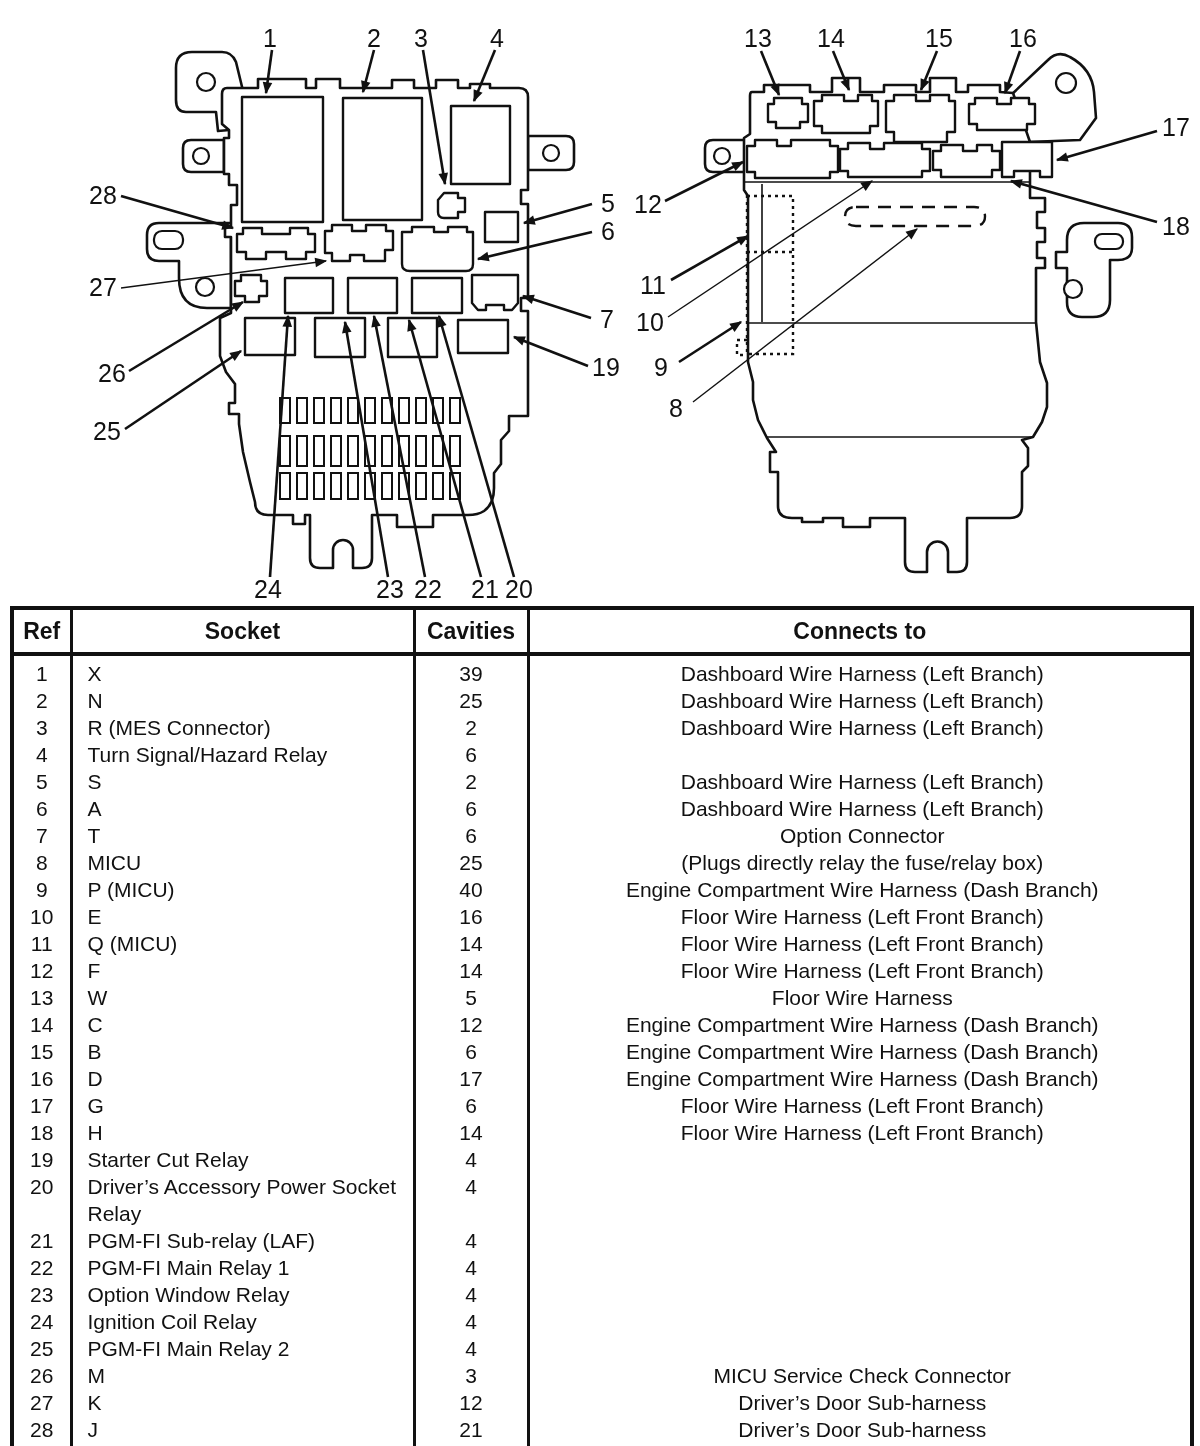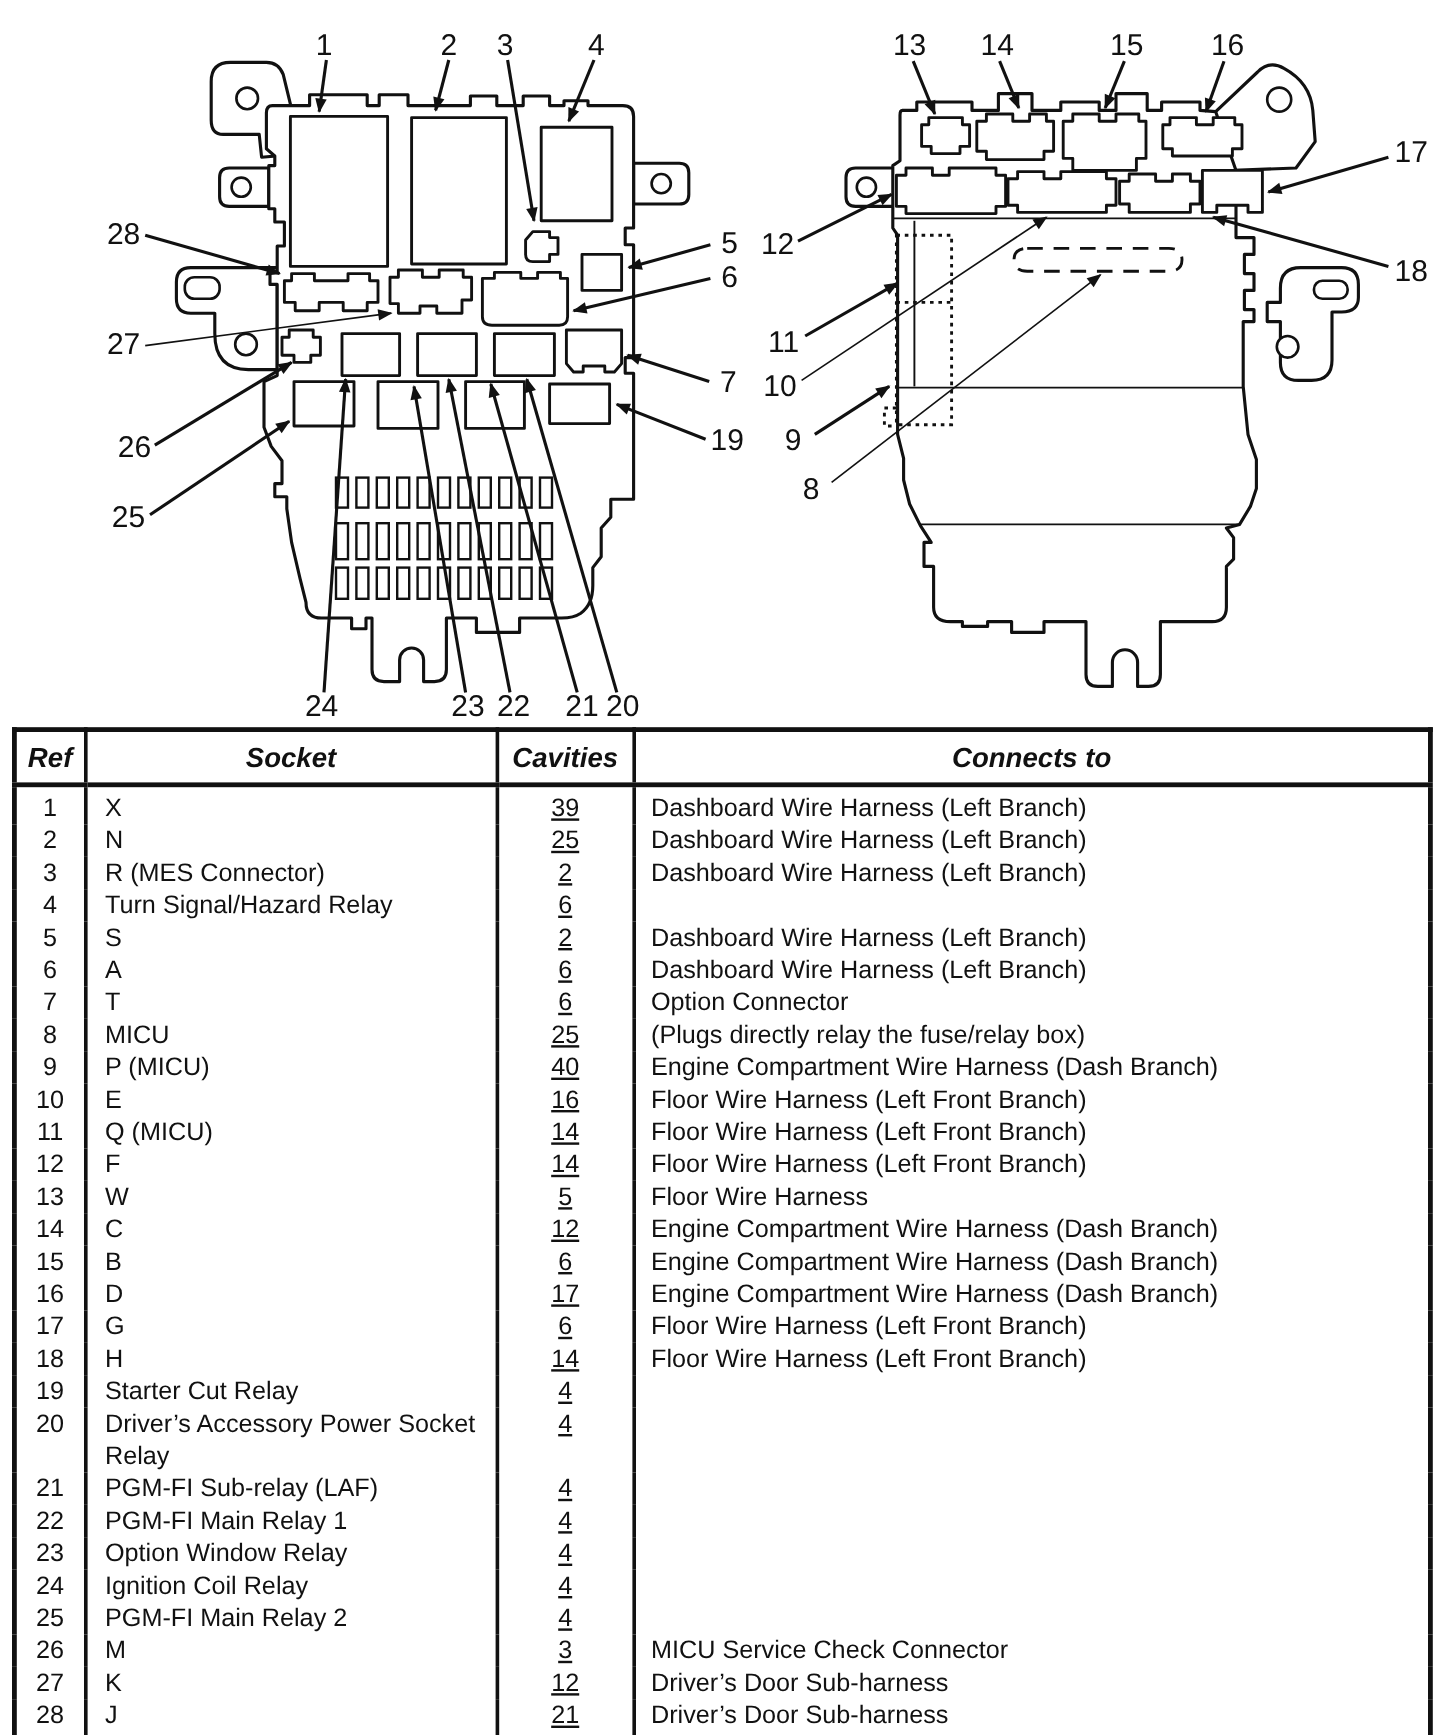--- a/index.html
+++ b/index.html
@@ -19,34 +19,34 @@
   .dashed{fill:none;stroke:#111;stroke-width:2.4;stroke-dasharray:13 9;}
   .arrow{stroke:#111;stroke-width:2.6;fill:none;}
   .arrow.thin{stroke-width:1.4;}
   .table-wrap{position:absolute;left:10px;top:606px;width:1180px;}
   table.conn-table{
     border-collapse:collapse;table-layout:fixed;width:1180px;
     border:4px solid #111;
   }
   .conn-table th{
     font-size:23px;font-weight:bold;text-align:center;padding:8px 0 7px 0;
-    border-bottom:4px solid #111;border-left:3px solid #111;font-style:italic;
+    border-bottom:4px solid #111;border-left:3px solid #111;
   }
   .conn-table th:first-child{border-left:none;}
   .conn-table td{
     font-size:21px;line-height:27px;vertical-align:top;padding:0;
     border-left:3px solid #111;white-space:normal;
   }
   .conn-table td:first-child{border-left:none;}
   .conn-table tbody tr:first-child td{padding-top:4px;}
   .conn-table tbody tr:last-child td{padding-bottom:5px;}
   td.c-ref{text-align:center;}
   td.c-socket{text-align:left;padding-left:15px;padding-right:8px;}
-  td.c-cav{text-align:center;text-decoration:underline;}
-  td.c-conn{text-align:left;padding-left:13px;padding-right:8px;}
+  td.c-cav{text-align:center;}
+  td.c-conn{text-align:center;padding-left:13px;padding-right:8px;}
 </style>
 </head>
 <body>
 
 <div class="page">
   <div class="figure-area">
     <svg width="1200" height="605" viewBox="0 0 1200 605">
       <defs>
         <marker id="ah" viewBox="0 0 10 10" refX="9" refY="5" markerWidth="15" markerHeight="12" markerUnits="userSpaceOnUse" orient="auto">
           <path d="M0,1 L10,5 L0,9 Z" fill="#111"></path>

